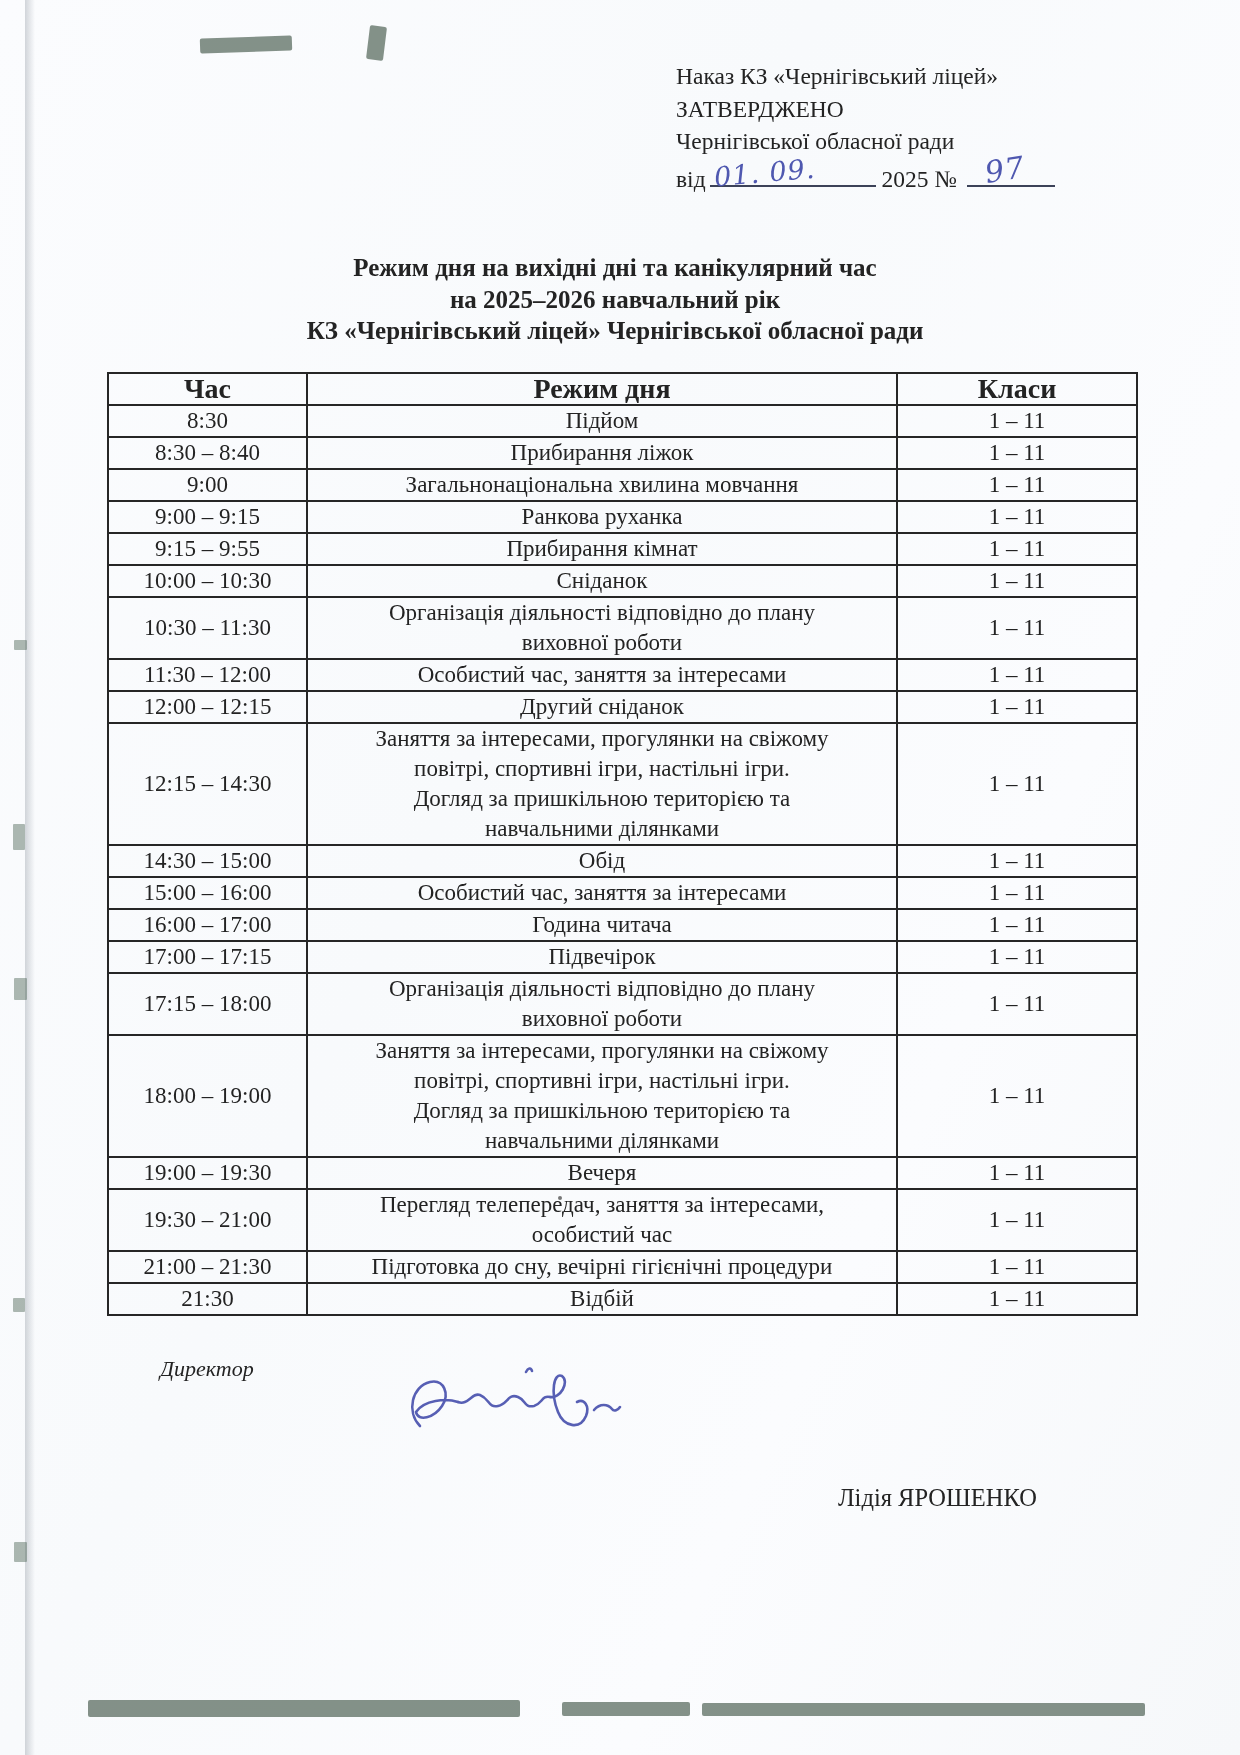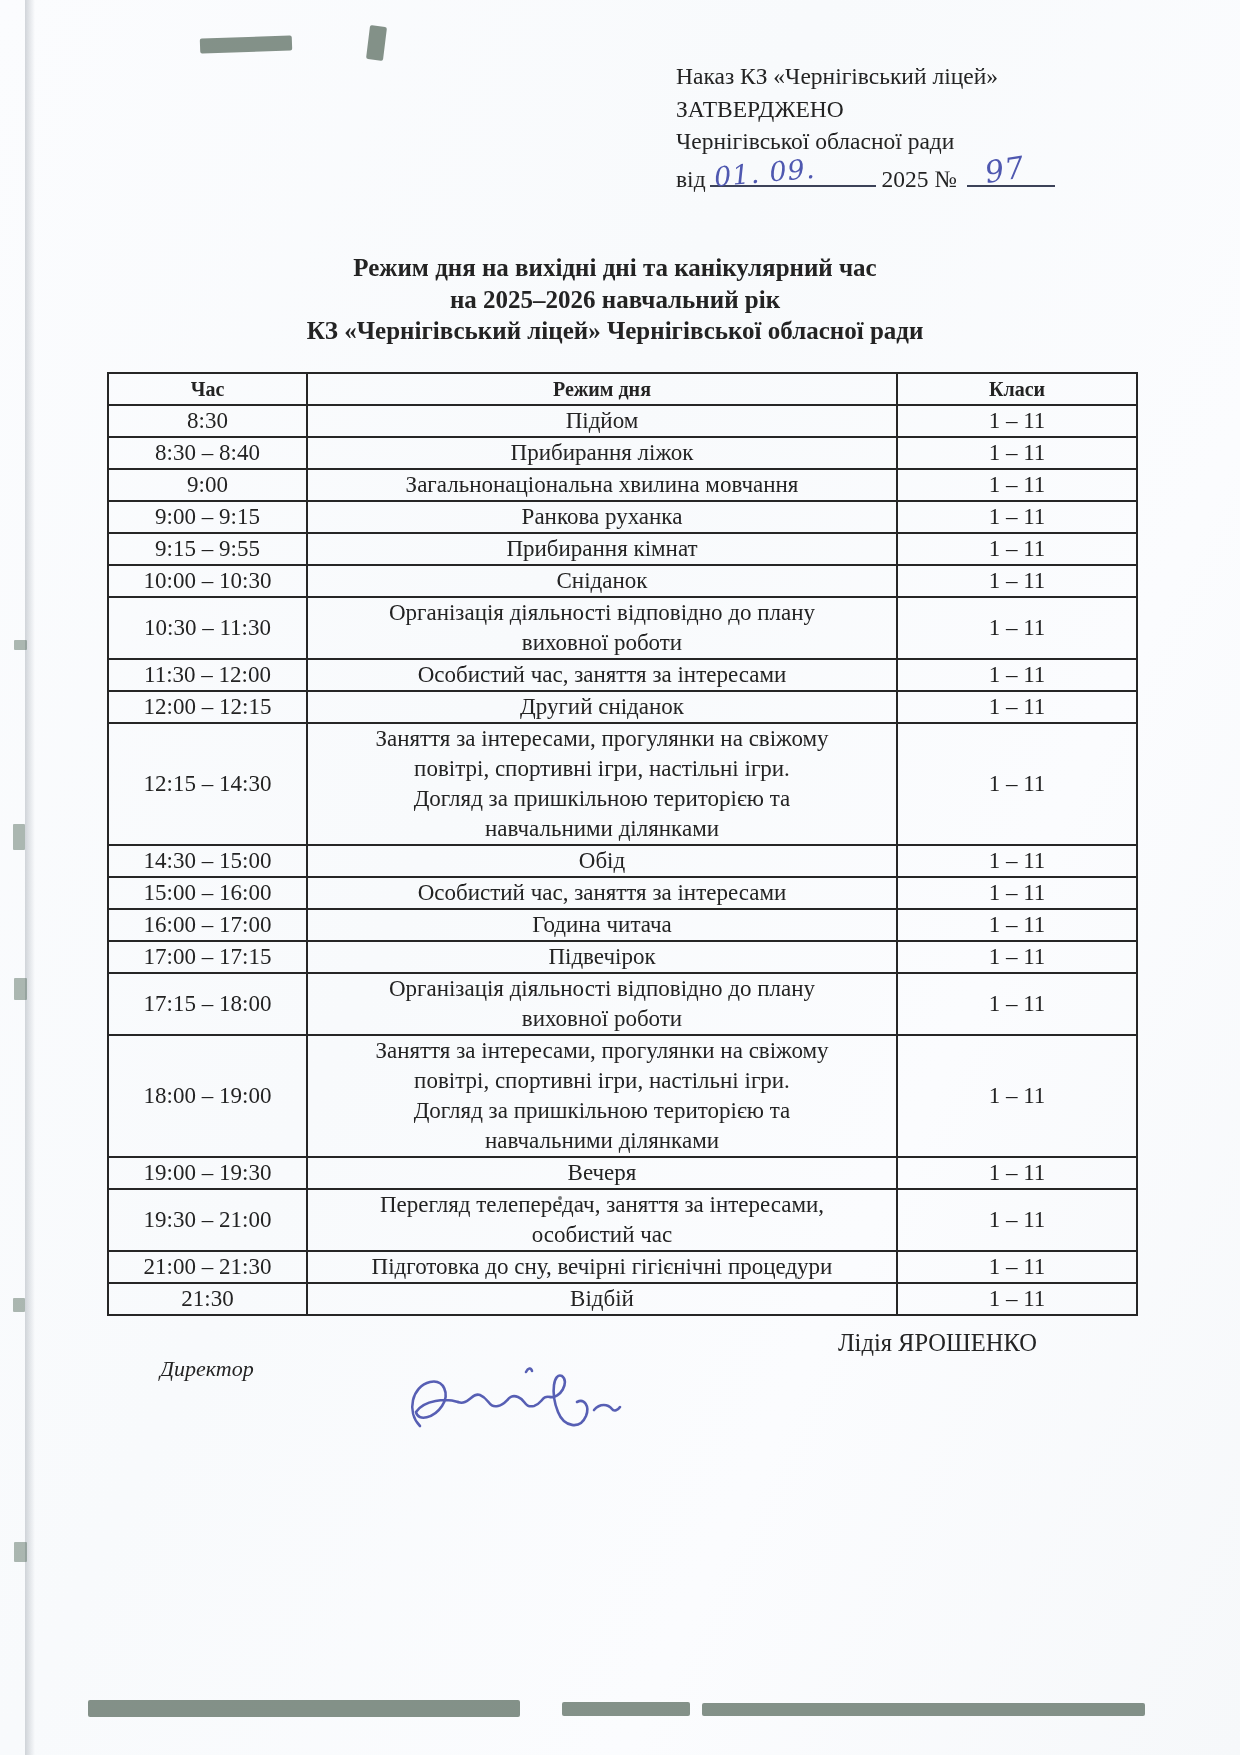--- a/index.html
+++ b/index.html
@@ -72,28 +72,28 @@
   
   #schedule-table {
     position:absolute; left:107px; top:372px; width:1029px;
     border-collapse:collapse; table-layout:fixed;
   }
   #schedule-table th, #schedule-table td {
     border:2px solid #262626; text-align:center;
     font-size:23px; line-height:30px; padding:0 8px;
     overflow:hidden;
   }
-  #schedule-table th { font-size:20px; font-weight:bold; height:30px; }
+  #schedule-table th { font-size:28px; font-weight:bold; height:30px; }
   .cell-time { font-weight:normal; white-space:nowrap; }
   .cell-activity { white-space:pre-line; }
   .cell-classes { white-space:nowrap; }
 
   
   #footer-role  { position:absolute; left:160px; top:1356px; font-size:22px;font-style:italic; }
-  #footer-name  { position:absolute; left:838px; top:1329px; font-size:24.5px; }
+  #footer-name  { position:absolute; left:838px; top:1484px; font-size:24.5px; }
   #signature    { position:absolute; left:398px; top:1366px; width:240px; height:92px; }
 </style>
 </head>
 <body>
 
 <div id="page">
 
   <div class="left-edge-shadow"></div>
 
   <div class="art" id="art-top-1"></div>

